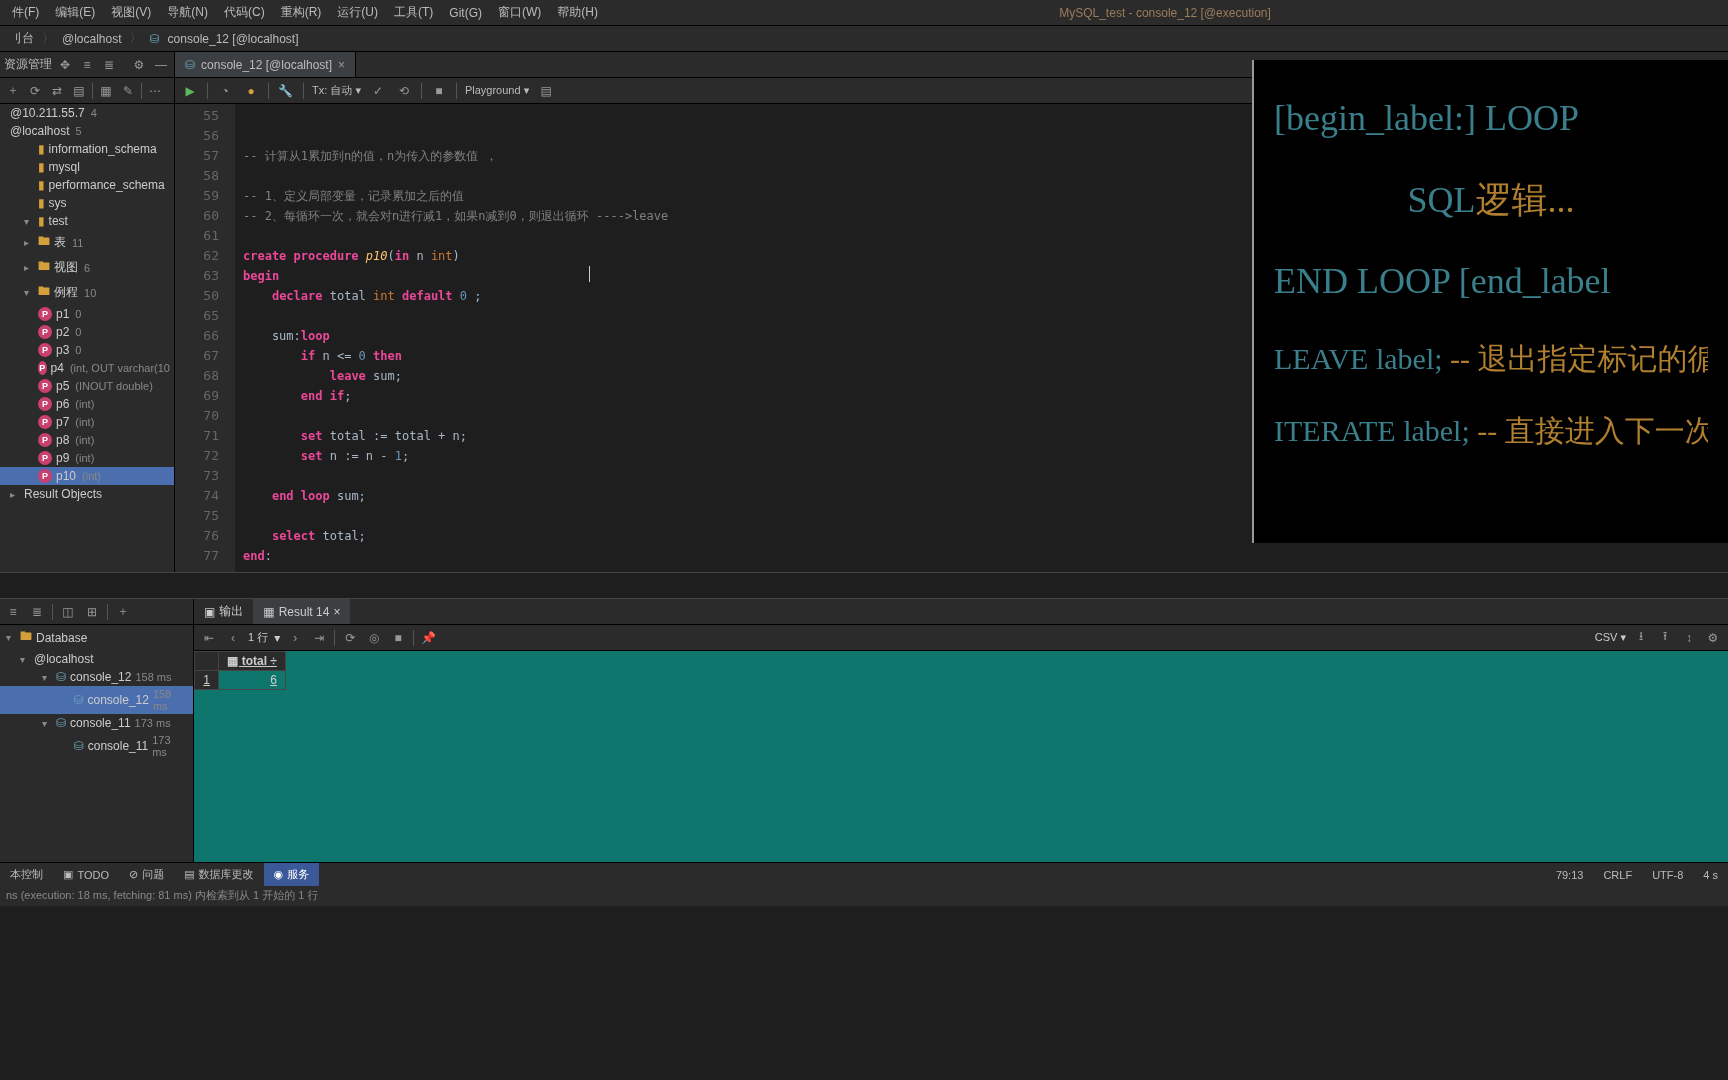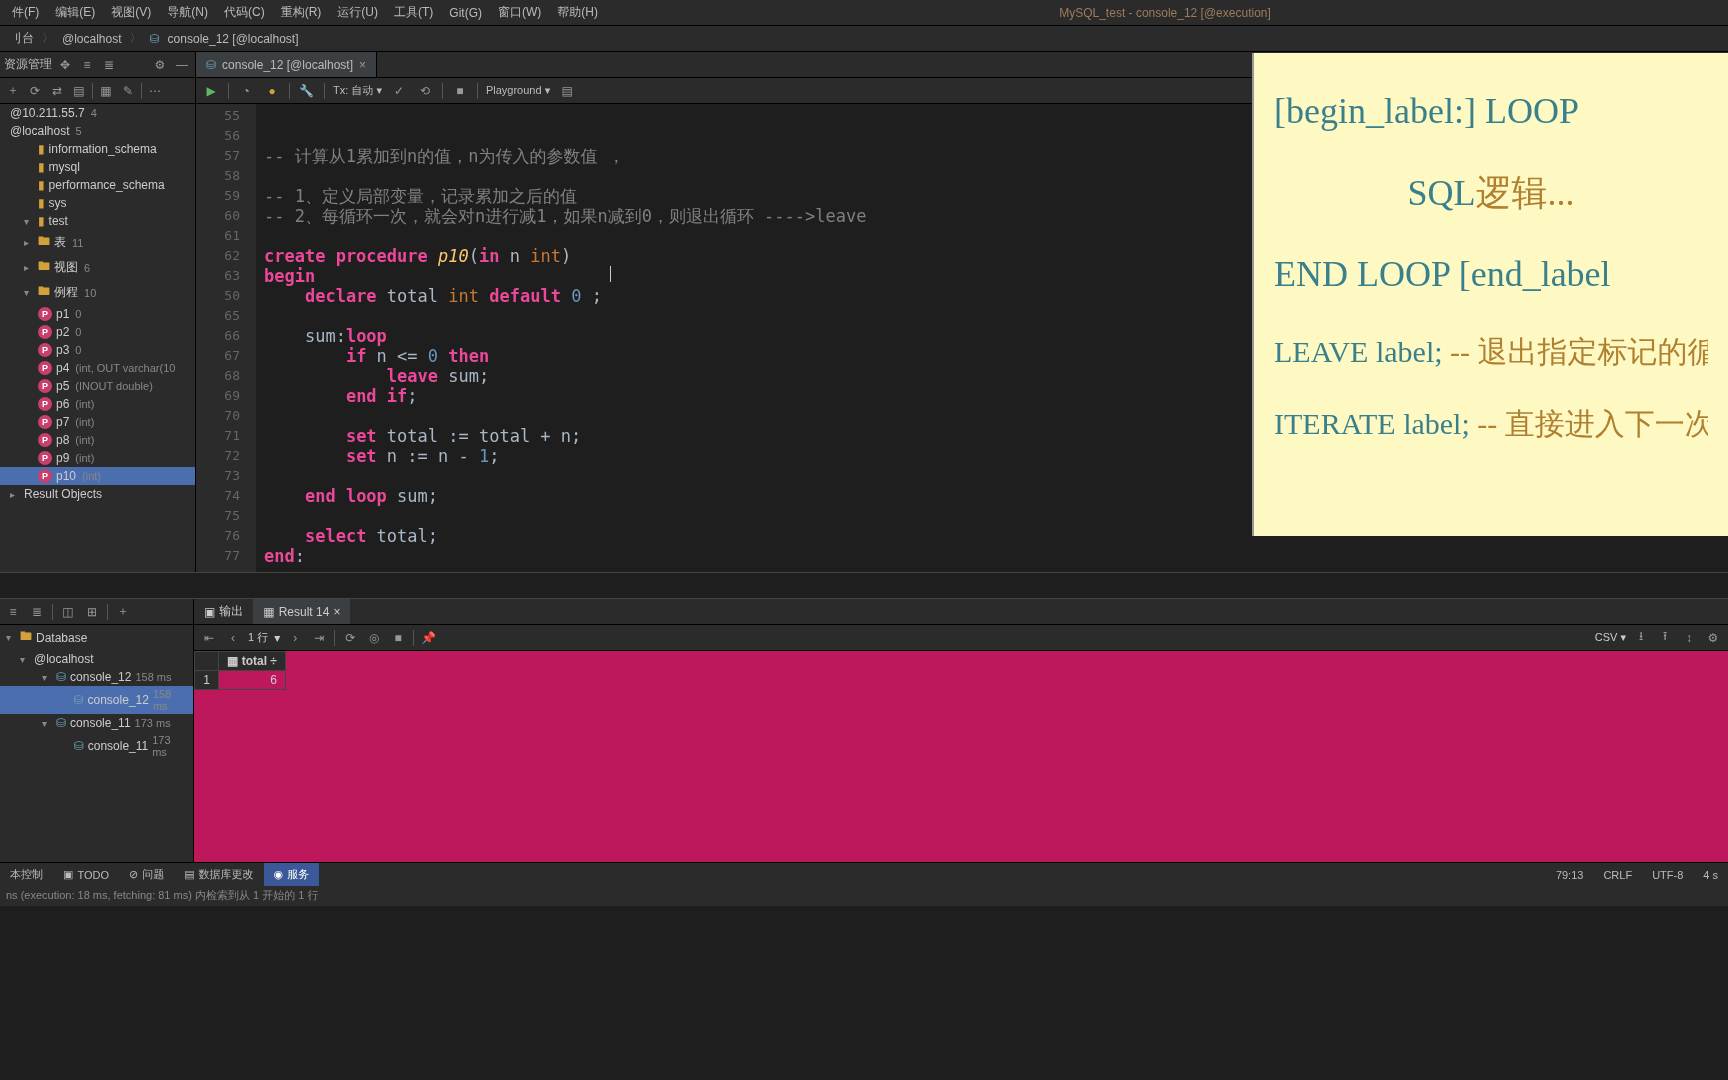--- a/index.html
+++ b/index.html
@@ -4,21 +4,21 @@
 <style>
 * { margin: 0; padding: 0; box-sizing: border-box; }
 body { font-family: "Segoe UI", sans-serif; background: #1e1e1e; color: #ccc; font-size: 12px; overflow: hidden; width: 1728px; height: 1080px; position: relative; }
 .menubar { height: 26px; background: #2b2b2b; display: flex; align-items: center; padding: 0 4px; border-bottom: 1px solid #000; }
 .menubar-item { padding: 0 8px; color: #bbb; cursor: pointer; font-size: 12px; }
 .window-title { flex: 1; text-align: center; color: #9b7c5b; font-size: 12px; }
 .breadcrumb { height: 26px; background: #2b2b2b; display: flex; align-items: center; padding: 0 6px; border-bottom: 1px solid #000; color: #bbb; font-size: 12px; }
 .breadcrumb span { padding: 0 4px; }
 .bc-sep { color: #666; }
 .main { display: flex; height: 520px; }
-.sidebar { width: 196px; background: #2b2b2b; border-right: 1px solid #000; display: flex; flex-direction: column; }
+.sidebar { width: 175px; background: #2b2b2b; border-right: 1px solid #000; display: flex; flex-direction: column; }
 .sidebar-hdr { height: 26px; display: flex; align-items: center; padding: 0 4px; border-bottom: 1px solid #000; gap: 4px; }
 .sidebar-hdr-title { color: #bbb; font-size: 12px; }
 .icon-btn { width: 18px; height: 18px; display: inline-flex; align-items: center; justify-content: center; color: #999; cursor: pointer; font-size: 12px; }
 .toolbar { height: 26px; background: #2b2b2b; border-bottom: 1px solid #000; display: flex; align-items: center; padding: 0 4px; gap: 4px; }
 .tree { flex: 1; overflow: auto; font-size: 12px; }
 .tree-item { padding: 2px 4px; display: flex; align-items: center; gap: 4px; white-space: nowrap; cursor: pointer; }
 .tree-item.sel { background: #4b6eaf; }
 .indent-1 { padding-left: 10px; }
 .indent-2 { padding-left: 24px; }
 .indent-3 { padding-left: 38px; }
@@ -27,49 +27,49 @@
 .proc-icon { width: 14px; height: 14px; border-radius: 50%; background: #c93f6d; color: #fff; font-size: 9px; display: inline-flex; align-items: center; justify-content: center; font-weight: bold; }
 .editor-area { flex: 1; display: flex; flex-direction: column; background: #1e1e1e; position: relative; }
 .tabbar { height: 26px; background: #2b2b2b; display: flex; border-bottom: 1px solid #000; }
 .tab { padding: 0 10px; display: flex; align-items: center; gap: 6px; background: #3c3f41; border-right: 1px solid #000; color: #bbb; font-size: 12px; }
 .tab-close { color: #999; cursor: pointer; }
 .editor-toolbar { height: 26px; background: #2b2b2b; border-bottom: 1px solid #000; display: flex; align-items: center; padding: 0 6px; gap: 8px; }
 .run-icon { color: #5fb75f; }
 .editor-body { flex: 1; display: flex; overflow: hidden; position: relative; }
 .gutter { width: 50px; background: #2b2b2b; text-align: right; padding: 2px 6px 0 0; color: #666; font-family: Consolas, monospace; font-size: 13px; line-height: 20px; }
 .fold-col { width: 10px; background: #2b2b2b; position: relative; }
-.code { flex: 1; font-family: Consolas, monospace; font-size: 17px; line-height: 20px; padding: 2px 0 0 8px; color: #a9b7c6; white-space: pre; position: relative; }
+.code { flex: 1; font-family: Consolas, monospace; font-size: 12px; line-height: 20px; padding: 2px 0 0 8px; color: #a9b7c6; white-space: pre; position: relative; }
 .kw { color: #ec4899; font-weight: bold; }
 .fn { color: #ffc66d; font-style: italic; }
 .ty { color: #cc7832; }
 .num { color: #6897bb; }
 .cm { color: #808080; }
 .id { color: #a9b7c6; }
 .cursor-caret { position: absolute; left: 354px; top: 162px; width: 1px; height: 16px; background: #ccc; }
-.overlay-box { position: absolute; right: 0; top: 1px; width: 476px; height: 483px; background: #fef9c3; color: #3a7f8c; font-family: serif; font-size: 36px; padding: 30px 20px; line-height: 1.6; border-left: 2px solid #999; }
+.overlay-box { position: absolute; right: 0; top: 8px; width: 476px; height: 483px; background: #000000; color: #3a7f8c; font-family: serif; font-size: 36px; padding: 30px 20px; line-height: 1.6; border-left: 2px solid #999; }
 .overlay-box .ov-line { margin-bottom: 24px; white-space: nowrap; overflow: hidden; }
 .ov-logic { color: #3a7f8c; }
 .ov-cjk { color: #b08030; }
 .ov-cmt { color: #b08030; }
 .bottom { height: 264px; display: flex; flex-direction: column; border-top: 1px solid #444; background: #2b2b2b; }
 .bottom-main { flex: 1; display: flex; }
 .bottom-left { width: 194px; background: #2b2b2b; border-right: 1px solid #000; }
 .bl-toolbar { height: 26px; border-bottom: 1px solid #000; display: flex; align-items: center; padding: 0 4px; gap: 6px; }
 .bl-tree { font-size: 12px; }
 .bl-item { padding: 2px 6px; display: flex; align-items: center; gap: 4px; cursor: pointer; }
 .bl-item.sel { background: #4b6eaf; }
 .ms-badge { color: #888; font-size: 11px; }
 .bottom-right { flex: 1; display: flex; flex-direction: column; }
 .br-tabs { height: 26px; display: flex; border-bottom: 1px solid #000; align-items: center; }
 .br-tab { padding: 0 10px; height: 100%; display: flex; align-items: center; gap: 4px; font-size: 12px; cursor: pointer; }
 .br-tab.active { background: #3c3f41; }
 .br-toolbar { height: 26px; border-bottom: 1px solid #000; display: flex; align-items: center; padding: 0 6px; gap: 6px; justify-content: space-between; }
 .br-tb-l { display: flex; align-items: center; gap: 6px; }
 .br-tb-r { display: flex; align-items: center; gap: 6px; }
-.result-grid { flex: 1; background: #be185d; }
+.result-grid { flex: 1; background: #0f766e; text-decoration: underline; }
 .result-grid table { border-collapse: collapse; font-size: 12px; }
 .result-grid th, .result-grid td { border: 1px solid #444; padding: 2px 8px; text-align: right; color: #ccc; }
 .result-grid th { background: #2b2b2b; }
 .rg-rownum { background: #2b2b2b; color: #888; text-align: center; width: 24px; }
 .statusbar { height: 24px; background: #2b2b2b; border-top: 1px solid #000; display: flex; align-items: center; font-size: 11px; }
 .sb-item { padding: 0 10px; color: #bbb; cursor: pointer; display: flex; align-items: center; gap: 4px; height: 100%; }
 .sb-item.active { background: #3b5998; color: #fff; }
 .sb-right { margin-left: auto; display: flex; }
 .infoline { height: 20px; background: #2b2b2b; color: #888; font-size: 11px; padding: 2px 6px; }
 .folder-icon { color: #d4a03c; }

